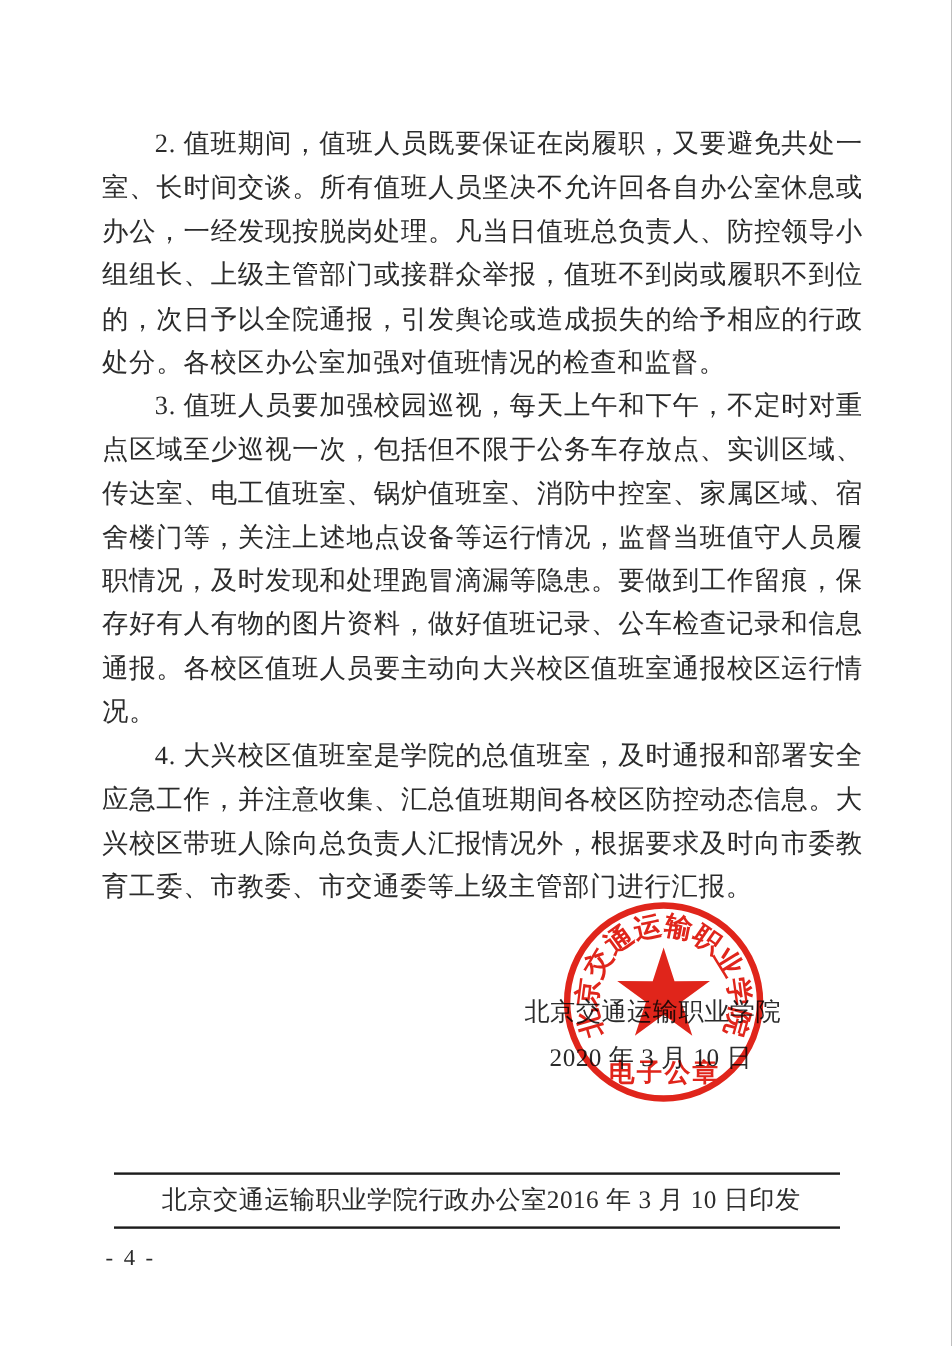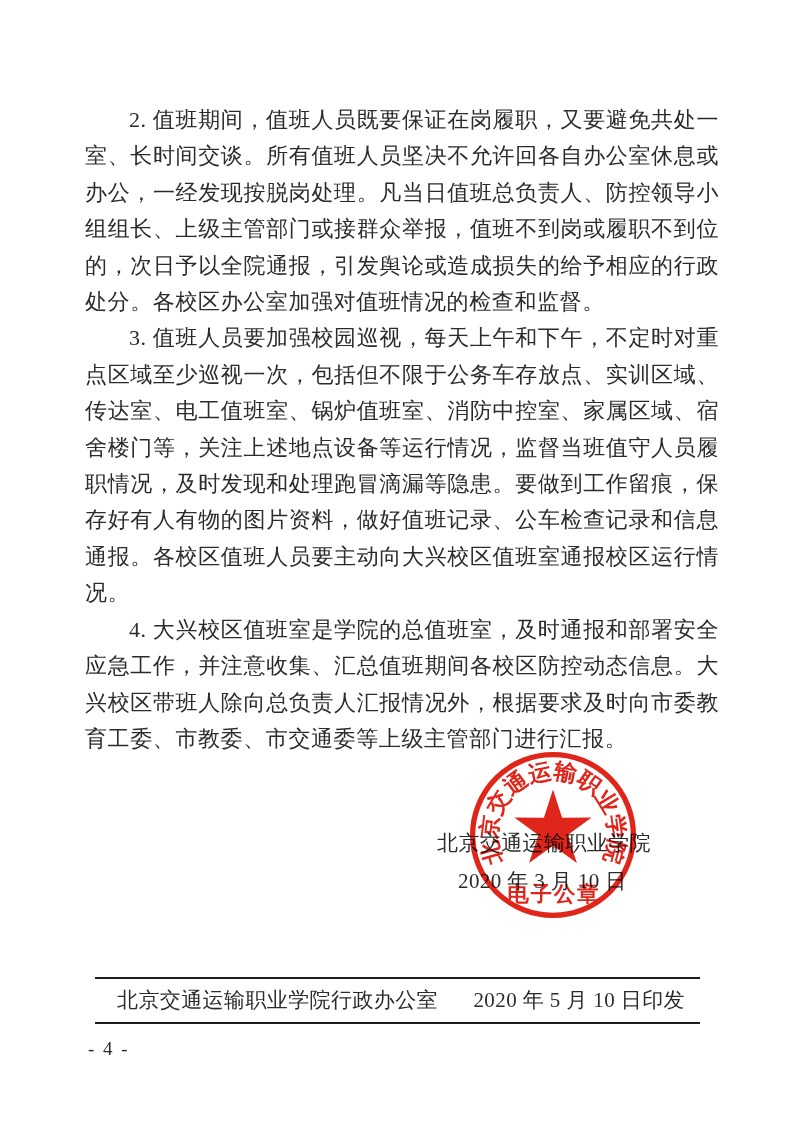--- a/index.html
+++ b/index.html
@@ -74,21 +74,21 @@
   .footer-rule-top { top: 977px; }
   .footer-rule-bottom { top: 1022px; }
   .footer-row {
     position: absolute;
     left: 95px;
     top: 986px;
     width: 605px;
     box-sizing: border-box;
     padding: 0 15px 0 22px;
     display: flex;
-    justify-content: space-between;
+    justify-content: center;
     font-size: 21px;
     letter-spacing: 0.4px;
     white-space: nowrap;
   }
   .page-number {
     position: absolute;
     left: 88px;
     top: 1038px;
     font-size: 19px;
     letter-spacing: 2px;
@@ -117,20 +117,20 @@
     <text class="seal-arc-text" fill="#e0251b">
       <textPath href="#seal-arc-path" startOffset="2" textLength="238" lengthAdjust="spacingAndGlyphs">北京交通运输职业学院</textPath>
     </text>
     <text class="seal-bottom-text" x="96" y="163" text-anchor="middle" fill="#e0251b">电子公章</text>
   </svg>
 
   <div class="footer-rule footer-rule-top"></div>
 
   <div class="footer-row">
     <span>北京交通运输职业学院行政办公室</span>
-    <span>2020 年 5 月 10 日印发</span>
+    <span>2016 年 3 月 10 日印发</span>
   </div>
 
   <div class="footer-rule footer-rule-bottom"></div>
 
   <div class="page-number">- 4 -</div>
 
 </div>
 
 </body></html>

